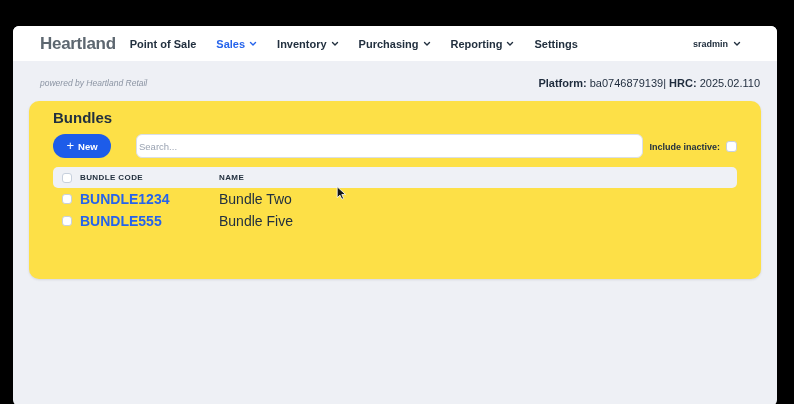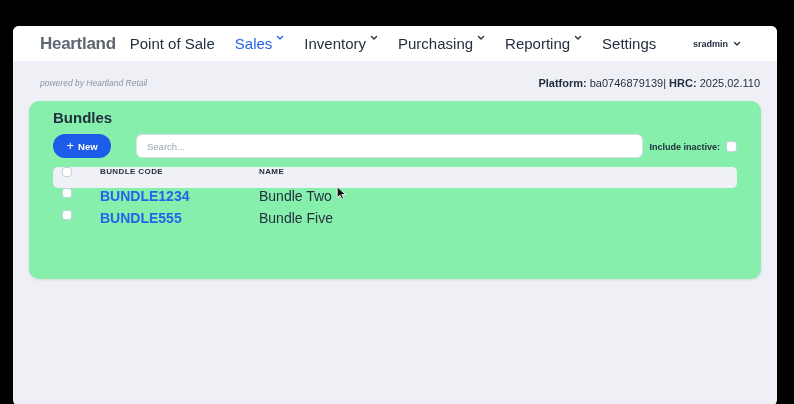--- a/index.html
+++ b/index.html
@@ -43,24 +43,24 @@
     margin-right: 14px;
     white-space: nowrap;
   }
   .nav {
     display: flex;
     align-items: center;
     gap: 20px;
   }
   .nav-item {
     display: flex;
-    align-items: flex-start;
+    align-items: center;
     gap: 4px;
-    font-size: 15px;
-    font-weight: 400;
+    font-size: 11px;
+    font-weight: 700;
     color: #22303f;
     cursor: pointer;
     white-space: nowrap;
   }
   .nav-item.active { color: #2563eb; }
   .chev { display: block; }
   .user-menu {
     margin-left: auto;
     display: flex;
     align-items: center;
@@ -88,21 +88,21 @@
   .platform {
     font-size: 11px;
     color: #1f2c3d;
     white-space: nowrap;
   }
   .platform b { font-weight: 700; }
   
   .card {
     margin: 14px 16px 0 16px;
     height: 178px;
-    background: #86efac;
+    background: #fde047;
     border-radius: 10px;
     box-shadow: 0 1px 3px rgba(16,24,40,0.07), 0 1px 2px rgba(16,24,40,0.04);
     padding: 9px 24px 24px 24px;
     box-sizing: border-box;
   }
   .card-title {
     font-size: 15px;
     line-height: 16px;
     font-weight: 700;
     color: #22303f;
@@ -140,21 +140,21 @@
     margin-left: 25px;
     width: 507px;
     height: 24px;
     box-sizing: border-box;
     border: 1px solid #d9dee8;
     border-radius: 6px;
     background: #ffffff;
     font-family: "Liberation Sans", sans-serif;
     font-size: 9.5px;
     color: #22303f;
-    padding: 0 10px;
+    padding: 0 2px;
     outline: none;
   }
   .search::placeholder { color: #9aa3b2; }
   .include {
     margin-left: auto;
     display: flex;
     align-items: flex-end;
     gap: 6px;
     font-size: 9px;
     font-weight: 700;
@@ -168,25 +168,24 @@
     border-radius: 3px;
     background: #ffffff;
     cursor: pointer;
     flex: 0 0 auto;
   }
   .checkbox.small { width: 10px; height: 10px; }
   
   .table { margin-top: 9px; }
   .trow {
     display: flex;
-    align-items: flex-start;
+    align-items: center;
     padding-left: 9px;
     box-sizing: border-box;
     border-radius: 5px;
-    gap: 20px;
   }
   .thead {
     height: 21px;
     background: #eff1f6;
     font-size: 8px;
     font-weight: 700;
     letter-spacing: 0.4px;
     color: #22303f;
   }
   .tbody-row { height: 22px; font-size: 14px; }

